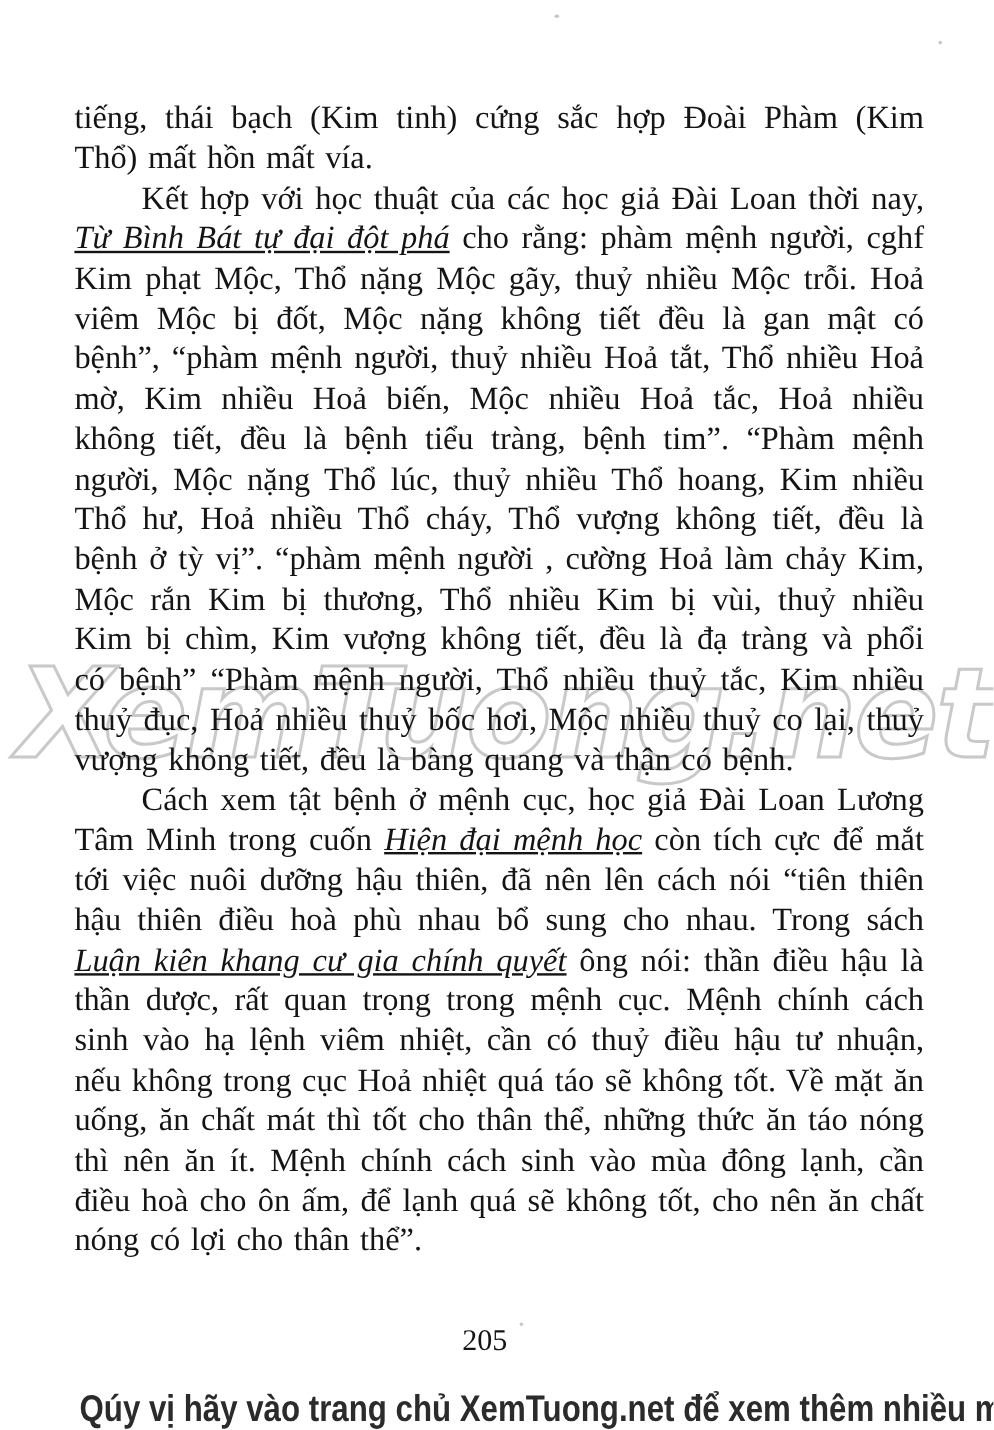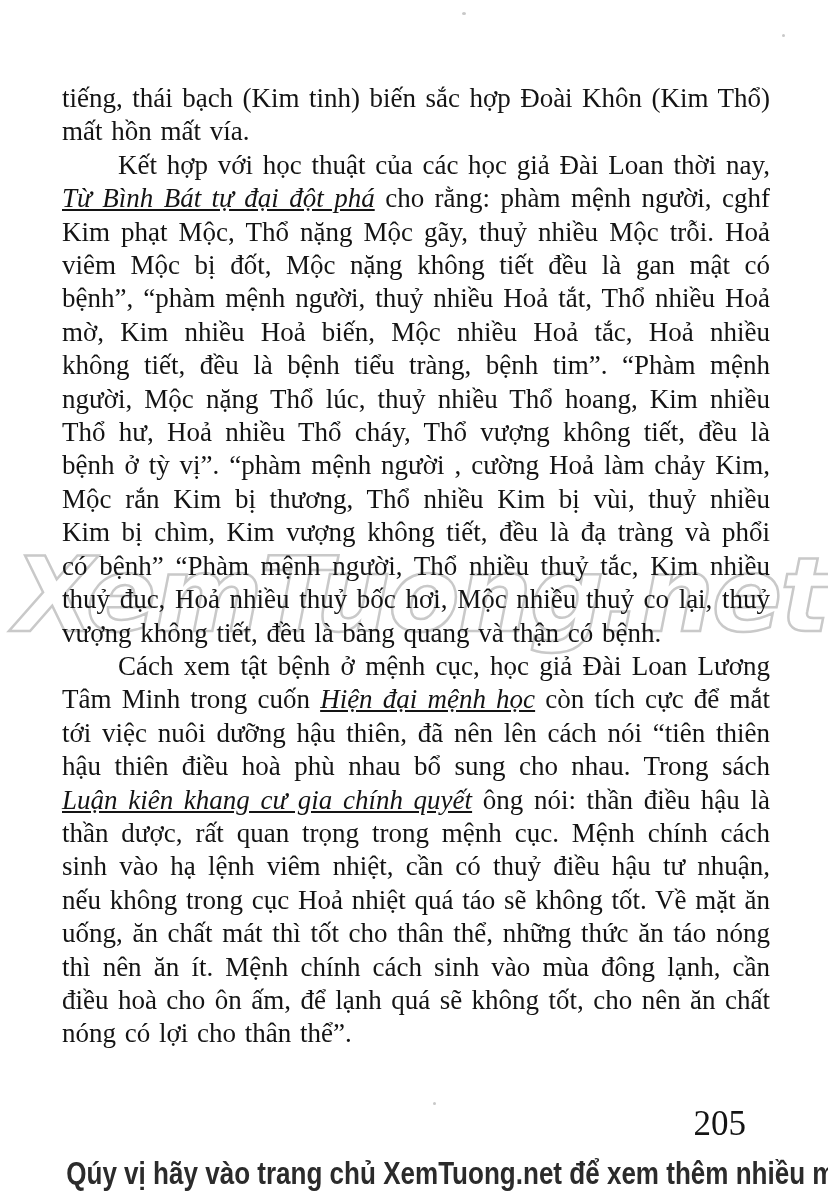--- a/index.html
+++ b/index.html
@@ -57,24 +57,24 @@
     text-indent:56px;
   }
   .text-block .it{
     font-style:italic;
     text-decoration:underline;
   }
 
   .page-number{
     position:absolute;
     left:62px;top:1104px;width:708px;
-    text-align:right;
+    text-align:center;
     padding-right:24px;
     box-sizing:border-box;
-    font-size:35px;
+    font-size:25px;
     color:var(--ink);
     z-index:2;
   }
 
   .footer{
     position:absolute;
     bottom:0px;left:0;width:100%;
     text-align:center;
     font-family:"Liberation Sans", sans-serif;
     font-size:31px;
@@ -91,21 +91,21 @@
 
 <div class="page">
 
   <div class="speck" style="left:462px;top:12px;width:4px;height:3px;"></div>
   <div class="speck" style="left:782px;top:34px;width:3px;height:3px;"></div>
   <div class="speck" style="left:433px;top:1102px;width:3px;height:3px;"></div>
 
   <div class="watermark">XemTuong.net</div>
 
   <div class="text-block">
-      <p><span>tiếng, thái bạch (Kim tinh) biến sắc hợp Đoài Khôn (Kim Thổ) mất hồn mất vía.</span></p>
+      <p><span>tiếng, thái bạch (Kim tinh) cứng sắc hợp Đoài Phàm (Kim Thổ) mất hồn mất vía.</span></p>
       <p class="indent"><span>Kết hợp với học thuật của các học giả Đài Loan thời nay, </span><span class="it">Từ Bình Bát tự đại đột phá</span><span> cho rằng: phàm mệnh người, cghf Kim phạt Mộc, Thổ nặng Mộc gãy, thuỷ nhiều Mộc trỗi. Hoả viêm Mộc bị đốt, Mộc nặng không tiết đều là gan mật có bệnh”, “phàm mệnh người, thuỷ nhiều Hoả tắt, Thổ nhiều Hoả mờ, Kim nhiều Hoả biến, Mộc nhiều Hoả tắc, Hoả nhiều không tiết, đều là bệnh tiểu tràng, bệnh tim”. “Phàm mệnh người, Mộc nặng Thổ lúc, thuỷ nhiều Thổ hoang, Kim nhiều Thổ hư, Hoả nhiều Thổ cháy, Thổ vượng không tiết, đều là bệnh ở tỳ vị”. “phàm mệnh người , cường Hoả làm chảy Kim, Mộc rắn Kim bị thương, Thổ nhiều Kim bị vùi, thuỷ nhiều Kim bị chìm, Kim vượng không tiết, đều là đạ tràng và phổi có bệnh” “Phàm mệnh người, Thổ nhiều thuỷ tắc, Kim nhiều thuỷ đục, Hoả nhiều thuỷ bốc hơi, Mộc nhiều thuỷ co lại, thuỷ vượng không tiết, đều là bàng quang và thận có bệnh.</span></p>
       <p class="indent"><span>Cách xem tật bệnh ở mệnh cục, học giả Đài Loan Lương Tâm Minh trong cuốn </span><span class="it">Hiện đại mệnh học</span><span> còn tích cực để mắt tới việc nuôi dưỡng hậu thiên, đã nên lên cách nói “tiên thiên hậu thiên điều hoà phù nhau bổ sung cho nhau. Trong sách </span><span class="it">Luận kiên khang cư gia chính quyết</span><span> ông nói: thần điều hậu là thần dược, rất quan trọng trong mệnh cục. Mệnh chính cách sinh vào hạ lệnh viêm nhiệt, cần có thuỷ điều hậu tư nhuận, nếu không trong cục Hoả nhiệt quá táo sẽ không tốt. Về mặt ăn uống, ăn chất mát thì tốt cho thân thể, những thức ăn táo nóng thì nên ăn ít. Mệnh chính cách sinh vào mùa đông lạnh, cần điều hoà cho ôn ấm, để lạnh quá sẽ không tốt, cho nên ăn chất nóng có lợi cho thân thể”.</span></p>
     </div>
 
   <div class="page-number">205</div>
 
   <div class="footer">Qúy vị hãy vào trang chủ XemTuong.net để xem thêm nhiều mục hay khác</div>
 
 </div>
 

